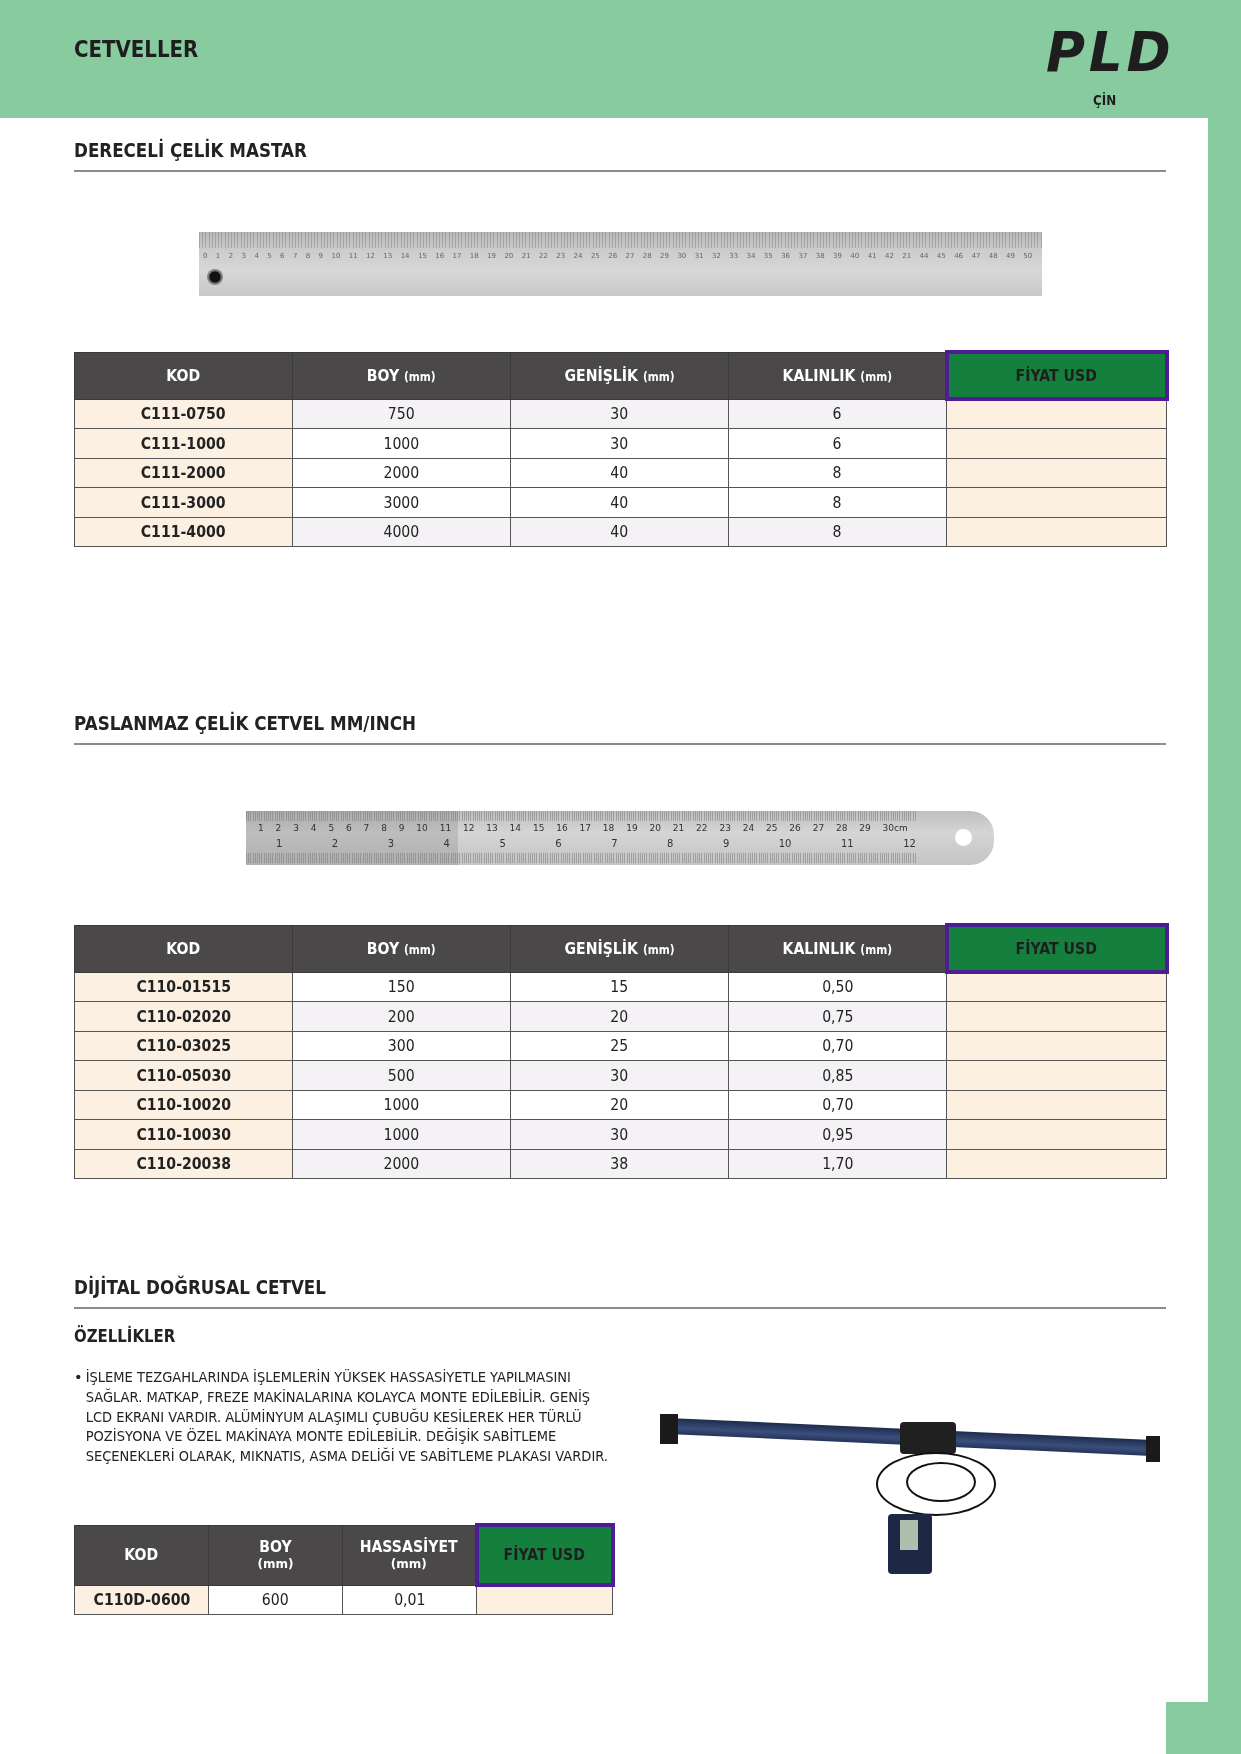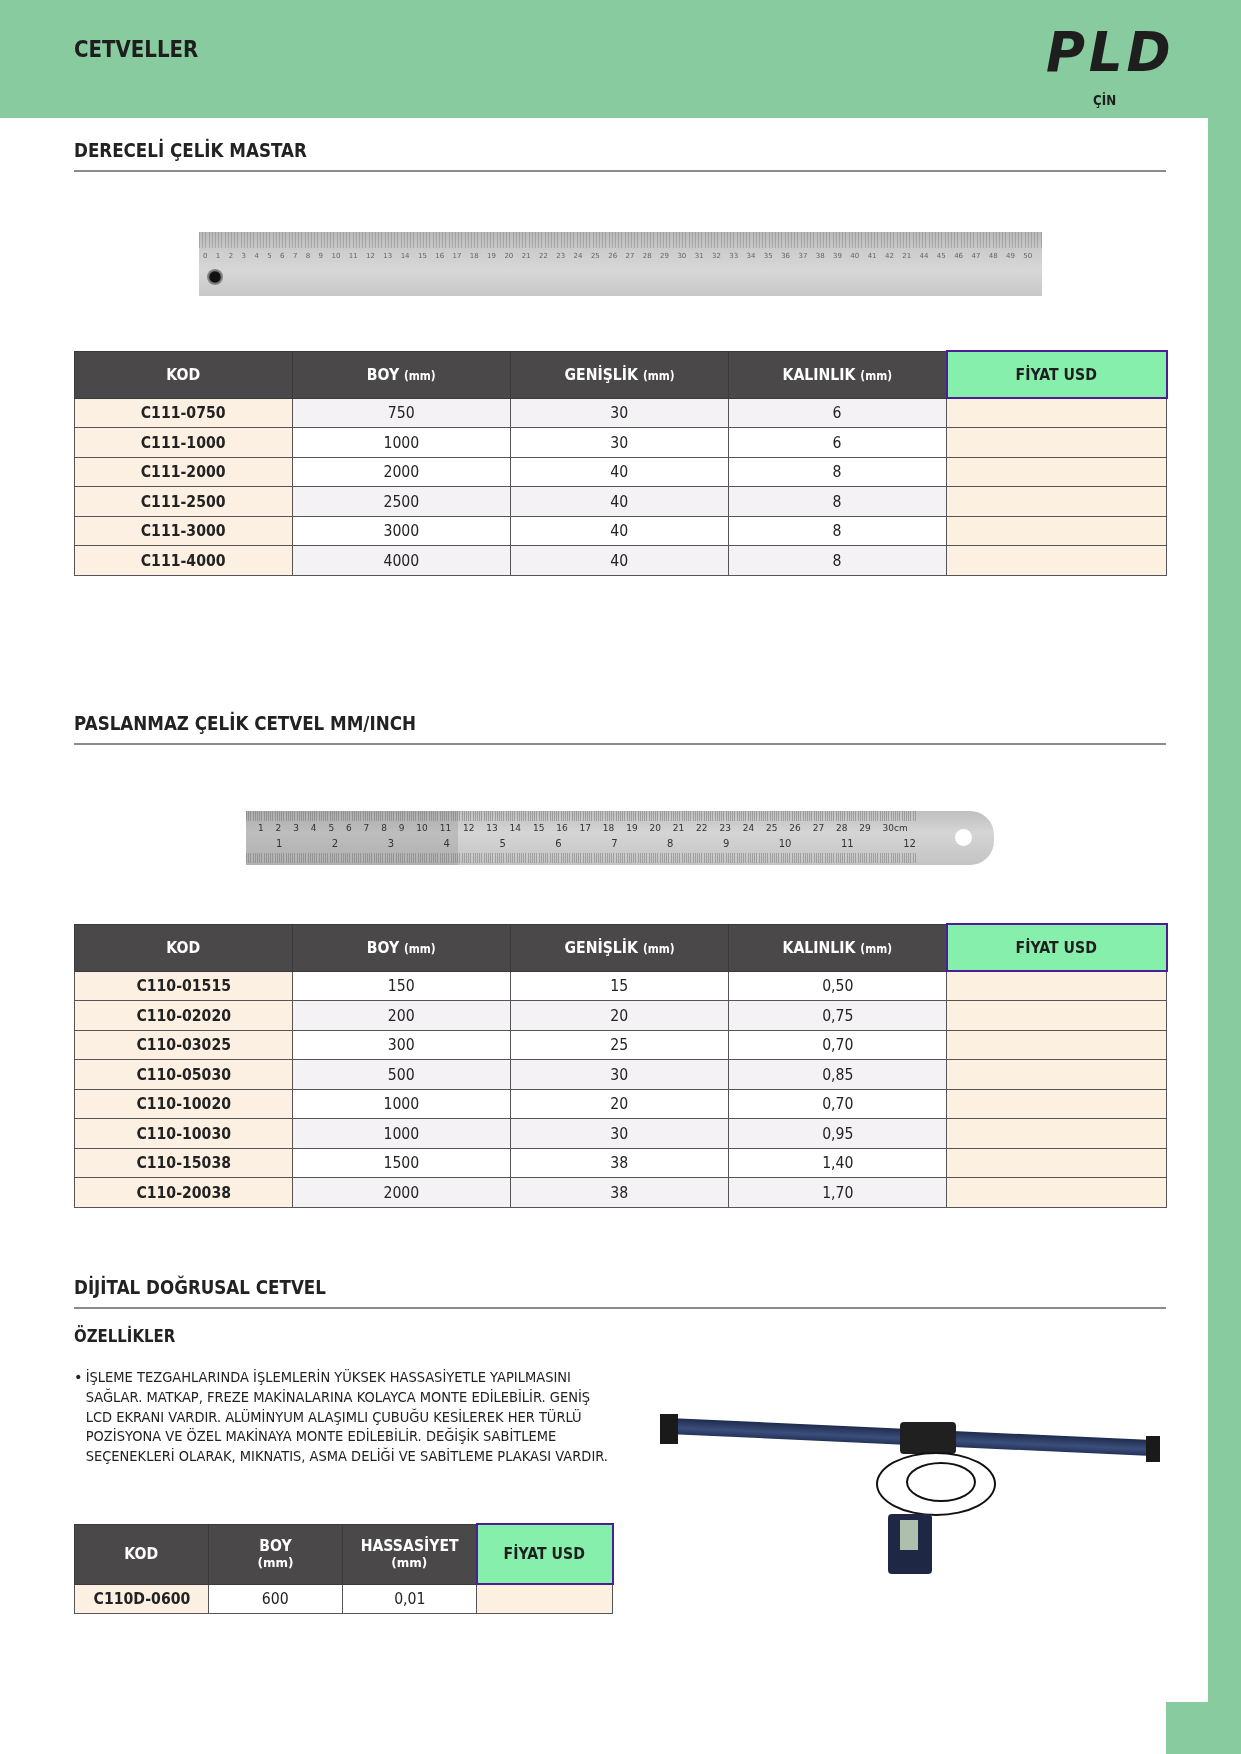--- a/index.html
+++ b/index.html
@@ -35,21 +35,21 @@
   .ruler2 .ticks-bot { position: absolute; left: 0; top: 42px; width: 670px; height: 10px;
     background: repeating-linear-gradient(90deg, #777 0px, #777 1px, transparent 1px, transparent 2.2px); opacity: 0.5; }
   .ruler2 .cm { position: absolute; left: 12px; top: 12px; width: 650px; display: flex; justify-content: space-between; font-size: 9px; color: #333; }
   .ruler2 .inch { position: absolute; left: 30px; top: 27px; width: 640px; display: flex; justify-content: space-between; font-size: 10px; color: #333; }
   .ruler2 .hole { position: absolute; left: 709px; top: 18px; width: 17px; height: 17px; border-radius: 50%; background: #fff; }
 
   
   table.spec { position: absolute; border-collapse: collapse; table-layout: fixed; font-size: 16px; }
   table.spec th { background: #4a4849; color: #ffffff; font-weight: bold; border: 1px solid #3a3a3a; text-align: center; height: 47px; font-size: 16px; }
   table.spec th .unit { font-size: 12px; font-weight: bold; }
-  table.spec th.price-h { background: #86efac; color: #1e1e1e; border: 2px solid #4c1d95; }
+  table.spec th.price-h { background: #15803d; color: #1e1e1e; border: 4px solid #4c1d95; }
   table.spec td { border: 1px solid #555; text-align: center; height: 29.5px; color: #222; }
   table.spec td.kod { background: #fbf0e2; font-weight: bold; }
   table.spec td.price { background: #fcf0e0; }
   table.spec tr.odd td.val { background: #ffffff; }
   table.spec tr.even td.val { background: #f4f2f5; }
   table.spec th .txt, table.spec td .txt { display: inline-block; transform: scaleX(0.88); }
 
   .t1 { left: 74px; top: 350px; width: 1092px; }
   .t2 { left: 74px; top: 923px; width: 1092px; }
   .t3 { left: 74px; top: 1523px; width: 538px; }
@@ -176,27 +176,20 @@
         <td class="val"><span class="txt">6</span></td>
         <td class="price"><span class="txt"></span></td>
       </tr>
       <tr class="odd">
         <td class="kod"><span class="txt">C111-2000</span></td>
         <td class="val"><span class="txt">2000</span></td>
         <td class="val"><span class="txt">40</span></td>
         <td class="val"><span class="txt">8</span></td>
         <td class="price"><span class="txt"></span></td>
       </tr>
-      <tr class="even">
-        <td class="kod"><span class="txt">C111-2500</span></td>
-        <td class="val"><span class="txt">2500</span></td>
-        <td class="val"><span class="txt">40</span></td>
-        <td class="val"><span class="txt">8</span></td>
-        <td class="price"><span class="txt"></span></td>
-      </tr>
       <tr class="odd">
         <td class="kod"><span class="txt">C111-3000</span></td>
         <td class="val"><span class="txt">3000</span></td>
         <td class="val"><span class="txt">40</span></td>
         <td class="val"><span class="txt">8</span></td>
         <td class="price"><span class="txt"></span></td>
       </tr>
       <tr class="even">
         <td class="kod"><span class="txt">C111-4000</span></td>
         <td class="val"><span class="txt">4000</span></td>
@@ -316,27 +309,20 @@
         <td class="val"><span class="txt">0,70</span></td>
         <td class="price"><span class="txt"></span></td>
       </tr>
       <tr class="even">
         <td class="kod"><span class="txt">C110-10030</span></td>
         <td class="val"><span class="txt">1000</span></td>
         <td class="val"><span class="txt">30</span></td>
         <td class="val"><span class="txt">0,95</span></td>
         <td class="price"><span class="txt"></span></td>
       </tr>
-      <tr class="odd">
-        <td class="kod"><span class="txt">C110-15038</span></td>
-        <td class="val"><span class="txt">1500</span></td>
-        <td class="val"><span class="txt">38</span></td>
-        <td class="val"><span class="txt">1,40</span></td>
-        <td class="price"><span class="txt"></span></td>
-      </tr>
       <tr class="even">
         <td class="kod"><span class="txt">C110-20038</span></td>
         <td class="val"><span class="txt">2000</span></td>
         <td class="val"><span class="txt">38</span></td>
         <td class="val"><span class="txt">1,70</span></td>
         <td class="price"><span class="txt"></span></td>
       </tr>
     </tbody>
 </table>
 

